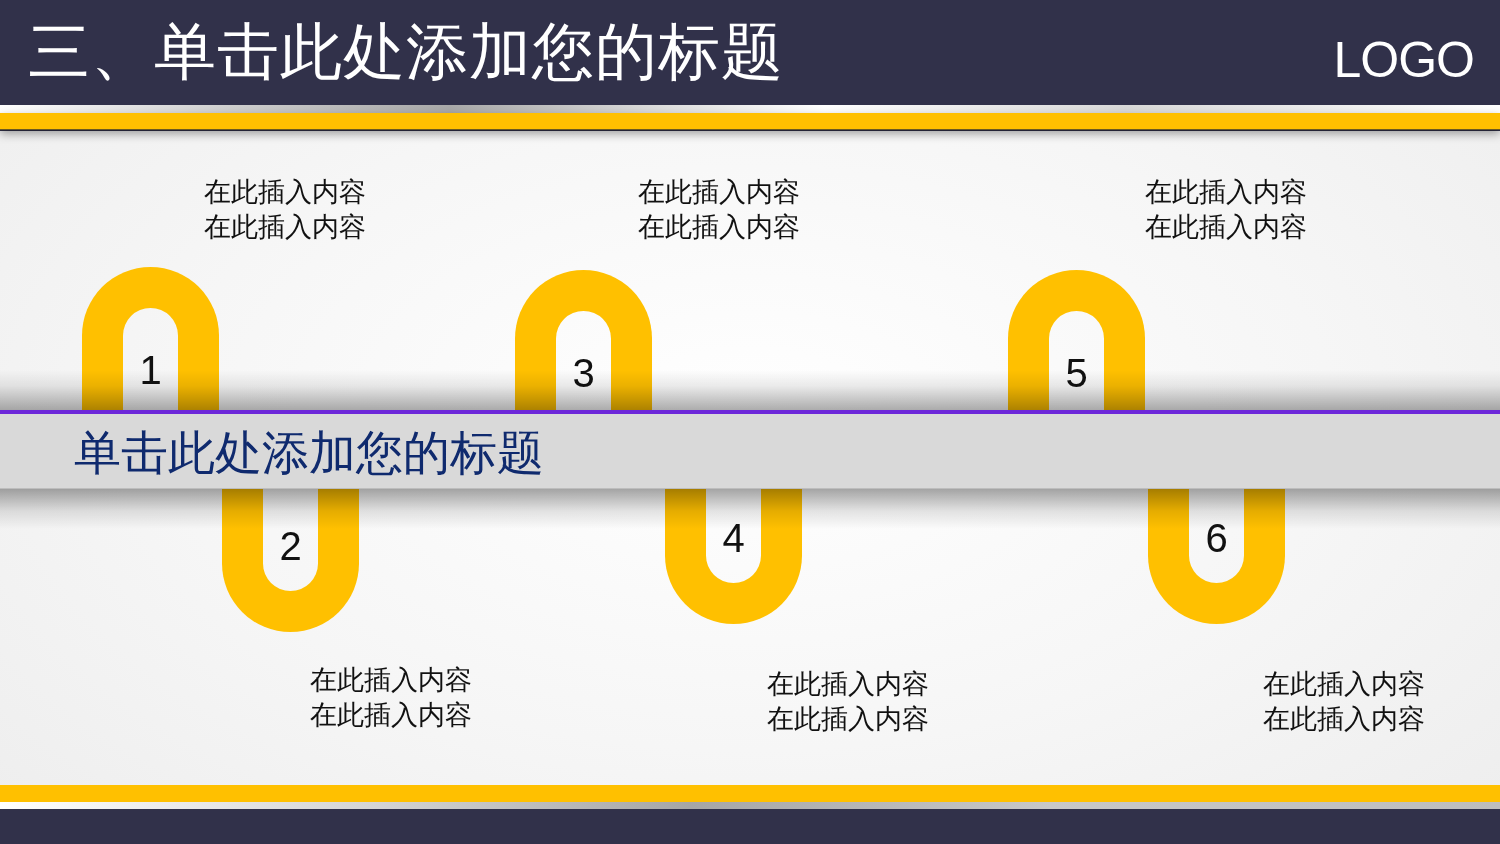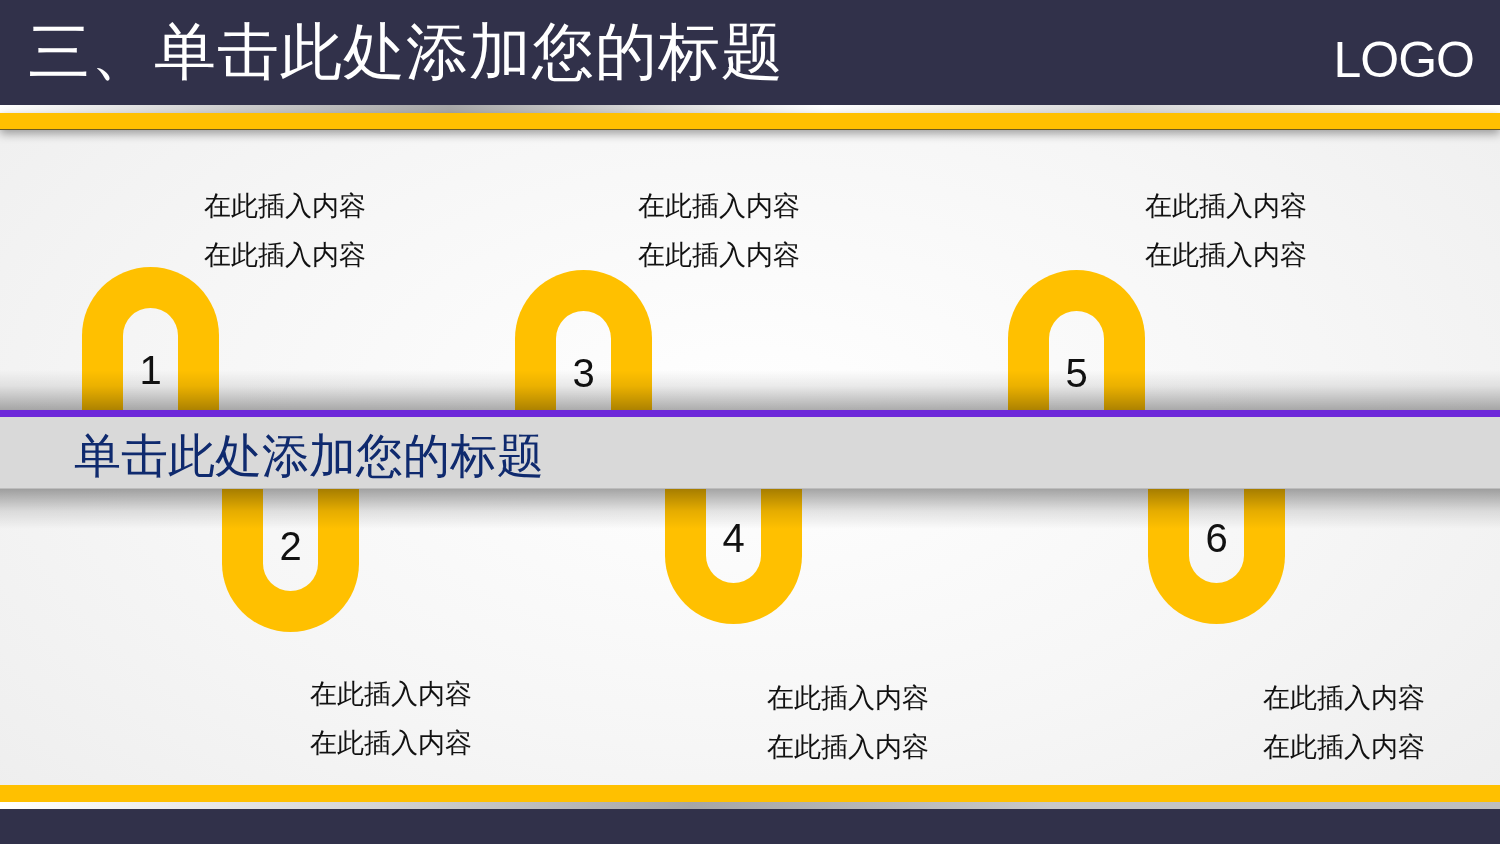--- a/index.html
+++ b/index.html
@@ -2,21 +2,21 @@
 <html><head>
 <meta charset="utf-8">
 <style>
   html, body { margin: 0; padding: 0; }
   body {
     width: 1500px; height: 844px; overflow: hidden; position: relative;
     background: radial-gradient(ellipse at 50% 50%, #ffffff 0%, #f6f6f6 55%, #ededed 100%);
     font-family: "DejaVu Sans", "Liberation Sans", sans-serif;
   }
   .header {
-    position: absolute; left: 0; top: 0; width: 1500px; height: 105px;
+    position: absolute; left: 0; top: 0; width: 1500px; height: 131px;
     background: #31314a;
   }
   .header-title {
     position: absolute; left: 28px; top: 12px; color: #ffffff;
     font-size: 62px; line-height: 80px; letter-spacing: 1px; white-space: nowrap;
   }
   .logo {
     position: absolute; right: 26px; top: 30px; color: #ffffff;
     font-family: "Liberation Sans", sans-serif; font-weight: normal;
     font-size: 50px; line-height: 60px; letter-spacing: -1px;
@@ -67,31 +67,31 @@
     background: linear-gradient(180deg, rgba(0,0,0,0) 0%, rgba(0,0,0,0.08) 40%, rgba(0,0,0,0.32) 100%);
     pointer-events: none;
   }
   .shade-down {
     position: absolute; left: 0; top: 489px; width: 1500px; height: 40px;
     background: linear-gradient(180deg, rgba(0,0,0,0.35) 0%, rgba(0,0,0,0.1) 55%, rgba(0,0,0,0) 100%);
     pointer-events: none;
   }
   .band {
     position: absolute; left: 0; top: 410px; width: 1500px; height: 79px;
-    background: #d9d9d9; border-top: 7px solid #6d28d9; border-bottom: 1px solid #bdbdbd;
+    background: #d9d9d9; border-top: 4px solid #6d28d9; border-bottom: 1px solid #bdbdbd;
     box-sizing: border-box;
   }
   .band-title {
     position: absolute; left: 74px; top: 8px; color: #0f2a6e;
     font-size: 47px; line-height: 62px; white-space: nowrap;
   }
   .caption {
     position: absolute; color: #111; font-size: 27px; line-height: 35px; white-space: nowrap;
   }
-  .caption div { height: 35px; margin-top: 14px; }
+  .caption div { height: 35px; }
 </style>
 </head>
 <body>
 
 <div class="header">
   <div class="header-title">三、单击此处添加您的标题</div>
   <div class="logo">LOGO</div>
 </div>
 <div class="silver-top"></div>
 <div class="yellow-top"></div>

